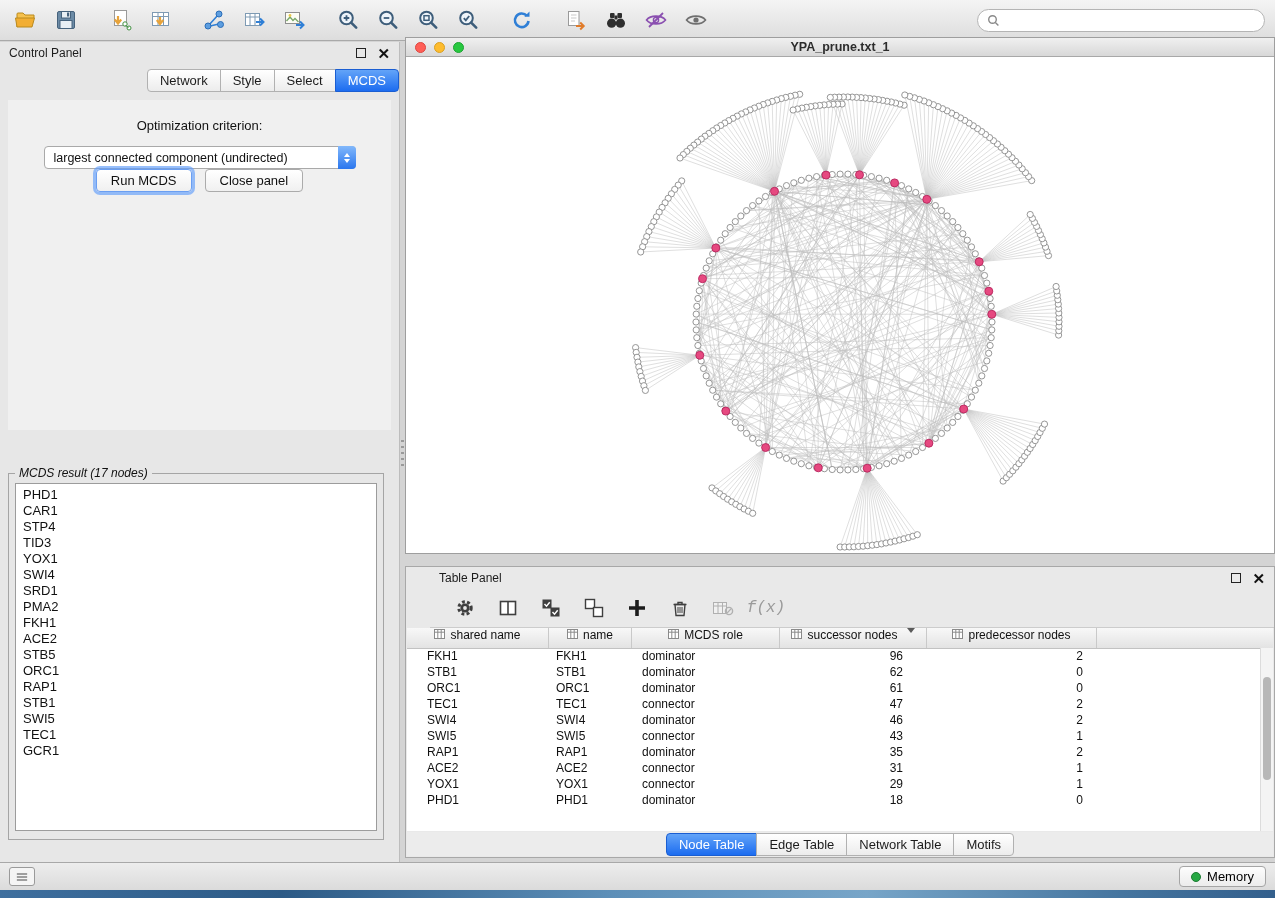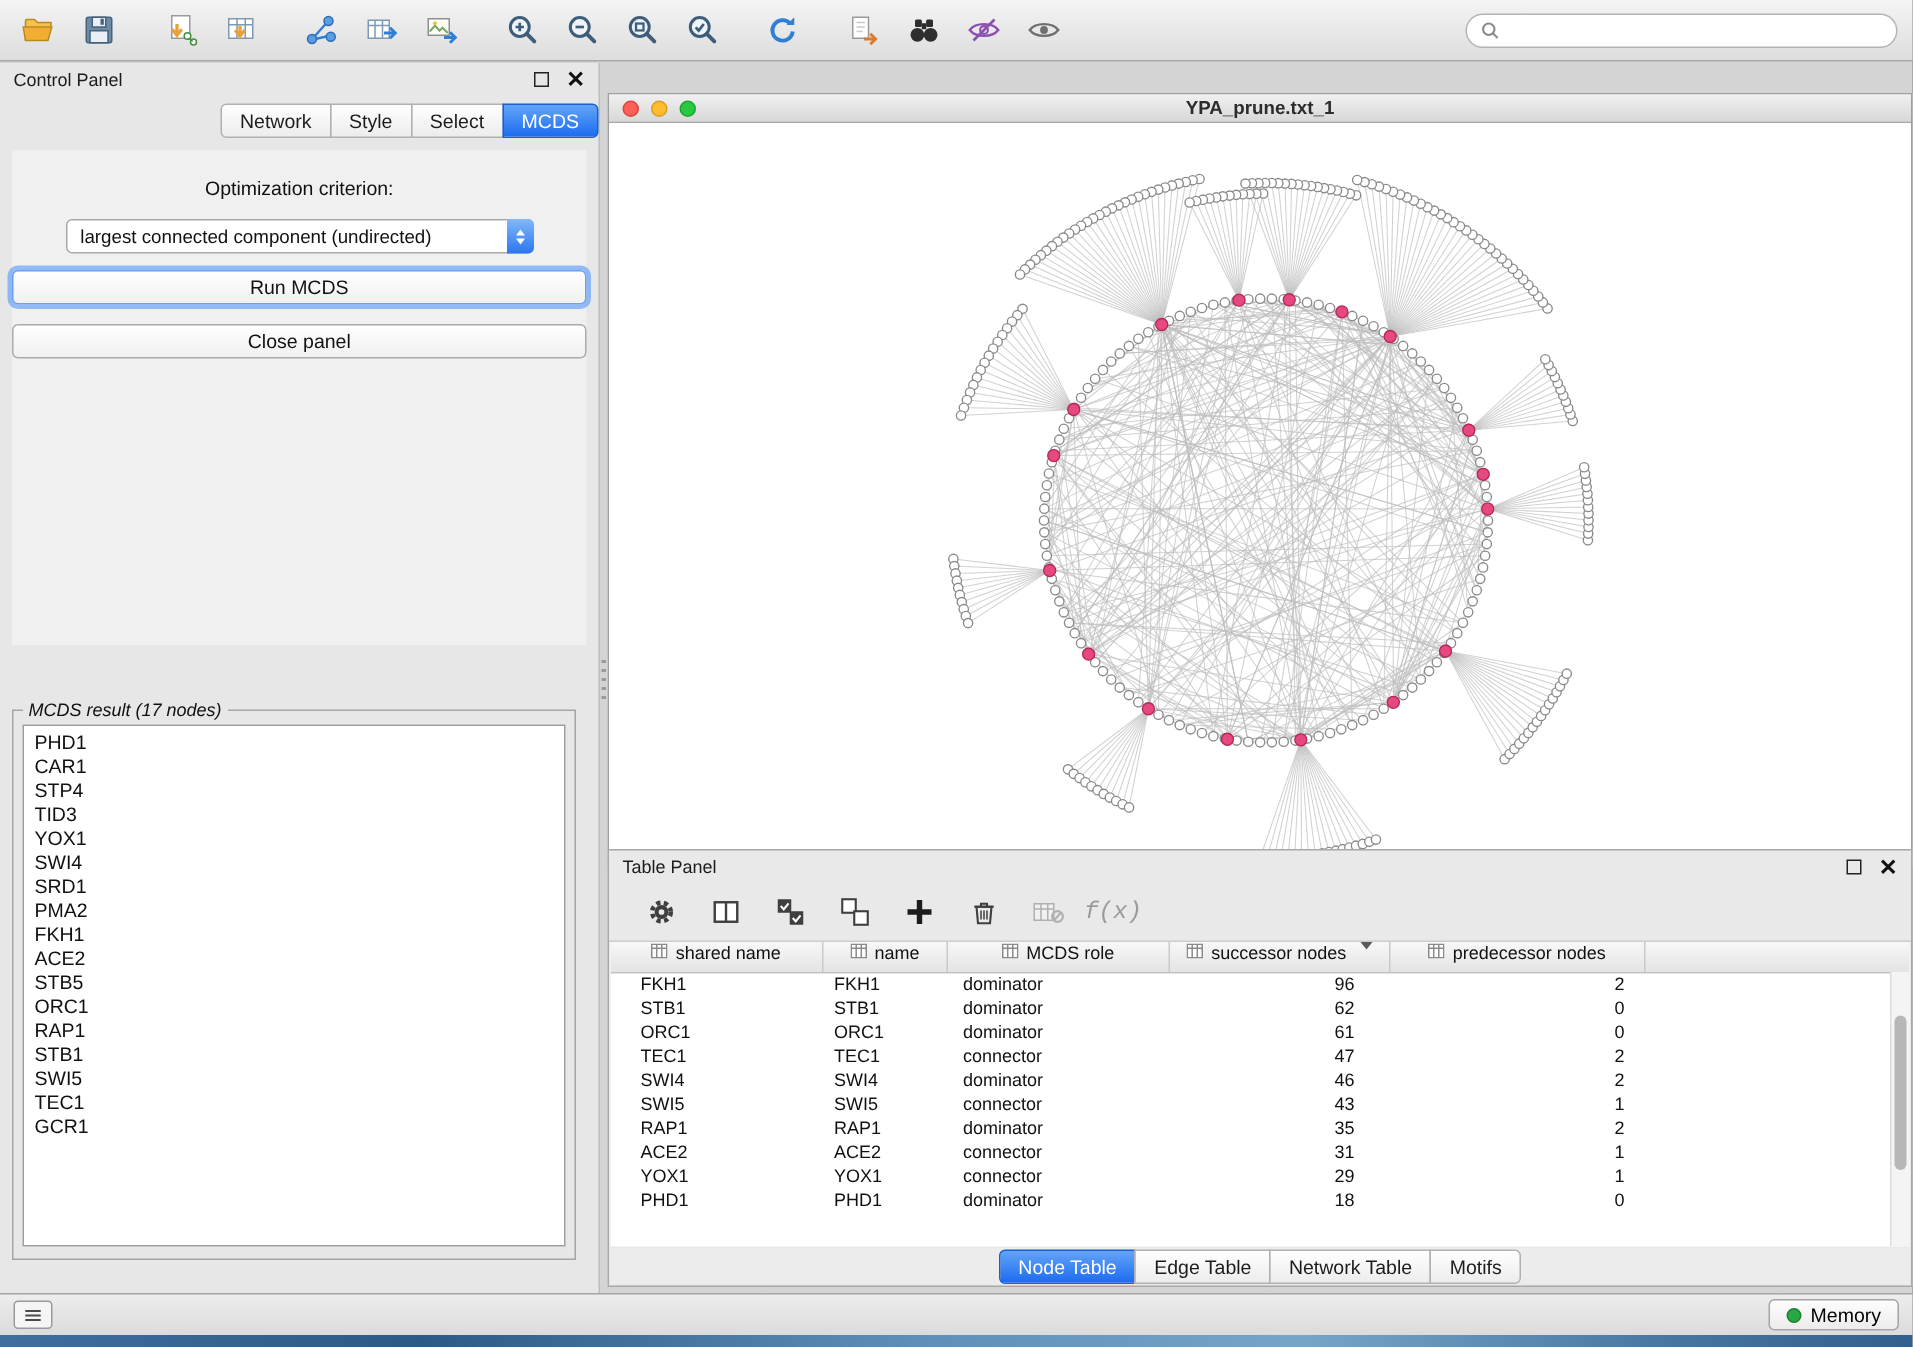--- a/index.html
+++ b/index.html
@@ -22,40 +22,40 @@
   .seg-tab:first-child{border-radius:4px 0 0 4px;margin-left:0;}
   .seg-tab:last-child{border-radius:0 4px 4px 0;}
   .seg-tab.active{background:linear-gradient(#63a4f8,#1c6cf0);color:#fff;border-color:#1a5ed2;}
   .cp-content{margin:8px 8px 0;background:#f0f0f0;height:330px;padding-top:18px;box-sizing:border-box;}
   .opt-label{text-align:center;font-size:13px;}
   .dropdown{margin:13px auto 0;width:312px;height:23px;background:#fff;border:1px solid #a9a9a9;border-radius:4px;display:flex;align-items:center;cursor:pointer;box-sizing:border-box;}
   .dd-text{flex:1;font-size:12.5px;padding-left:9px;white-space:nowrap;overflow:hidden;}
   .dd-cap{width:18px;height:23px;margin-right:-1px;border-radius:0 4px 4px 0;background:linear-gradient(#82b8fb,#2a76ee);display:flex;flex-direction:column;align-items:center;justify-content:center;gap:2px;}
   .dd-up{width:0;height:0;border-left:3.5px solid transparent;border-right:3.5px solid transparent;border-bottom:4px solid #fff;}
   .dd-down{width:0;height:0;border-left:3.5px solid transparent;border-right:3.5px solid transparent;border-top:4px solid #fff;}
-  .btn-row{display:flex;justify-content:center;gap:13px;margin-top:11px;flex-direction:column;}
+  .btn-row{display:flex;justify-content:center;gap:13px;margin-top:0;}
   .mac-btn{font-size:13px;padding:3px 14px;background:linear-gradient(#ffffff,#f0f0f0);border:1px solid #ababab;border-radius:4px;color:#111;cursor:pointer;font-family:inherit;}
   .mac-btn.focused{box-shadow:0 0 0 3px rgba(96,156,250,.65);border-color:#6b9ff2;}
   .result-box{position:absolute;left:8px;right:15px;top:424px;bottom:22px;border:1px solid #a5a5a5;margin:0;padding:3px 6px 8px;}
   .result-box legend{font-size:12px;padding:0 4px;font-style:italic;}
   .result-list{background:#fff;border:1px solid #9c9c9c;width:100%;height:100%;box-sizing:border-box;overflow:hidden;font-size:13px;line-height:16px;padding:3px 7px;}
   .li{height:16px;cursor:default;}
   .split-handle{position:absolute;left:401px;top:440px;width:3px;height:26px;background:repeating-linear-gradient(#9a9a9a 0 2px,transparent 2px 6px);cursor:col-resize;}
   
-  .network-window{position:absolute;left:405px;top:62px;width:870px;height:517px;background:#fff;border:1px solid #9e9e9e;box-sizing:border-box;}
+  .network-window{position:absolute;left:405px;top:37px;width:870px;height:517px;background:#fff;border:1px solid #9e9e9e;box-sizing:border-box;}
   .nw-titlebar{height:18px;background:linear-gradient(#f0f0f0,#d8d8d8);border-bottom:1px solid #a8a8a8;display:flex;align-items:center;position:relative;}
   .traffic{display:flex;gap:8px;padding-left:9px;z-index:2;}
   .tl{width:11px;height:11px;border-radius:50%;cursor:pointer;}
   .tl.red{background:#ff5f57;border:1px solid #dd4640;box-sizing:border-box;}
   .tl.yellow{background:#febc2e;border:1px solid #d9a022;box-sizing:border-box;}
   .tl.green{background:#28c840;border:1px solid #1da432;box-sizing:border-box;}
   .nw-title{position:absolute;left:0;right:0;text-align:center;font-size:12.5px;font-weight:bold;color:#2c2c2c;}
   #network-svg{display:block;width:868px;height:497px;}
   
-  .table-panel{position:absolute;left:405px;top:566px;width:870px;height:292px;background:#e9e9e9;border:1px solid #a8a8a8;box-sizing:border-box;}
+  .table-panel{position:absolute;left:405px;top:566px;width:870px;height:292px;background:#e9e9e9;border:1px solid #a8a8a8;box-sizing:border-box;padding-left:24px;}
   .tp-toolbar{height:38px;display:flex;align-items:center;gap:17px;padding-left:22px;border-bottom:1px solid #cccccc;}
   .tp-btn{background:none;border:none;padding:0;width:26px;height:26px;display:flex;align-items:center;justify-content:center;cursor:pointer;}
   .fx{font-family:Liberation Mono, monospace;font-style:italic;color:#9a9a9a;font-size:16px;}
   .tp-table{position:absolute;left:1px;right:1px;top:61px;bottom:26px;background:#fff;overflow:hidden;}
   .tp-head{display:flex;height:20px;background:linear-gradient(#f8f8f8,#e3e3e3);border-bottom:1px solid #c2c2c2;font-size:12px;align-items:stretch;}
   .th{display:flex;align-items:flex-start;justify-content:center;gap:5px;border-right:1px solid #c9c9c9;box-sizing:border-box;cursor:pointer;}
   .th-fill{flex:1;border-right:none;}
   .c0{width:142px;}.c1{width:83px;}.c2{width:148px;}.c3{width:147px;}.c4{width:170px;}
   .sort-arrow{width:0;height:0;border-left:4px solid transparent;border-right:4px solid transparent;border-top:5px solid #5a5a5a;margin-left:4px;}
   .tp-body{position:absolute;top:20px;bottom:0;left:0;right:13px;overflow:hidden;font-size:12px;}

